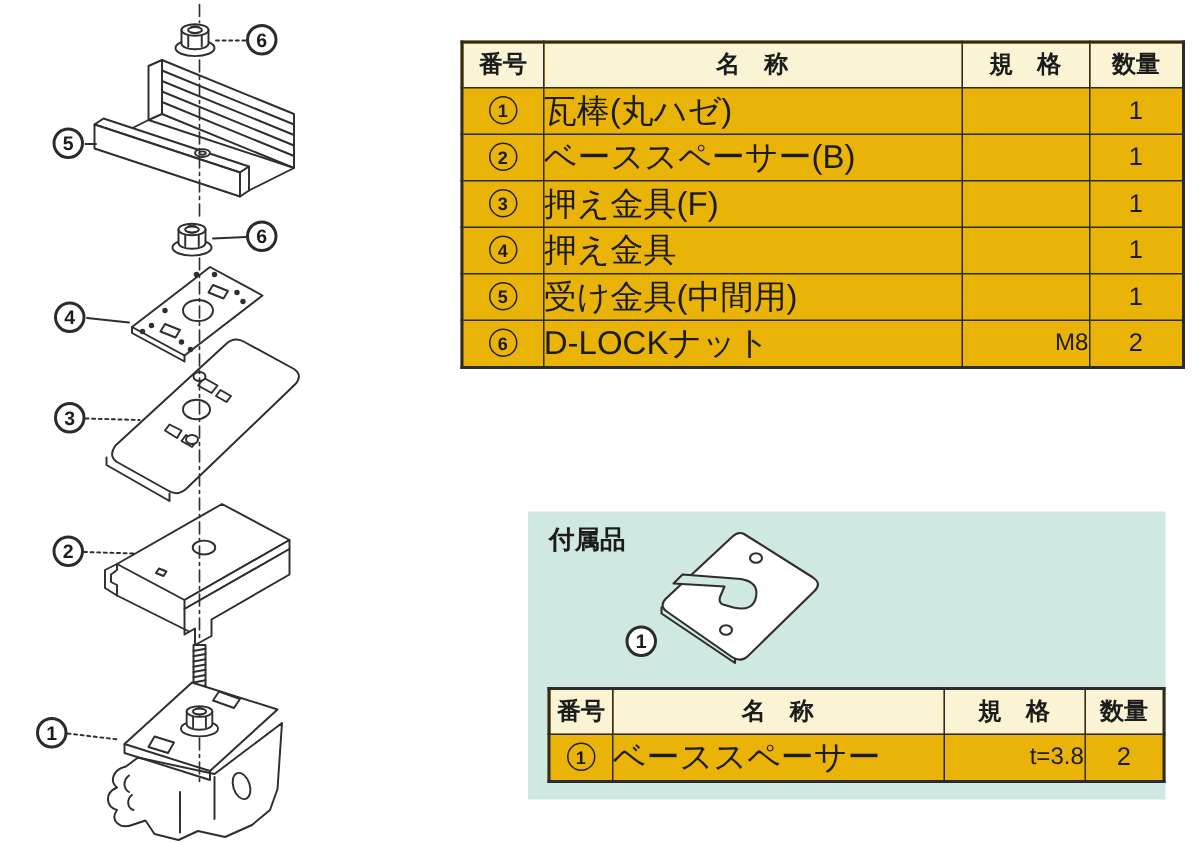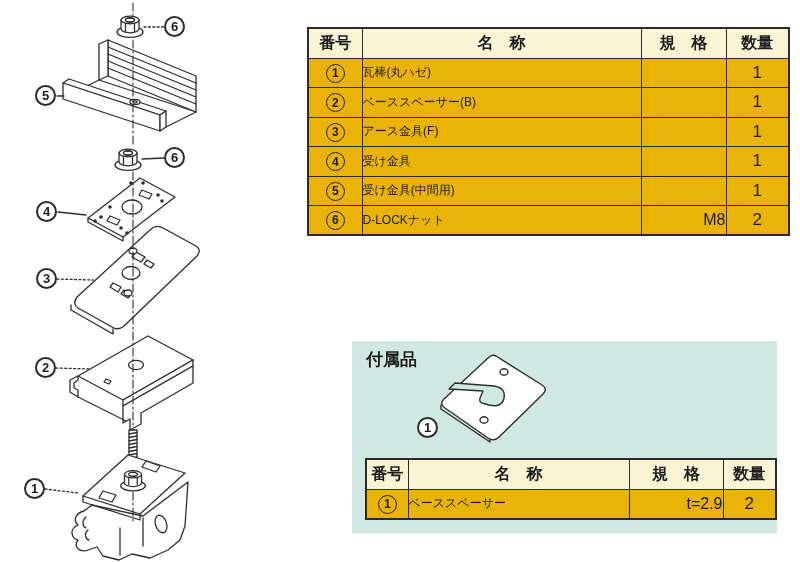--- a/index.html
+++ b/index.html
@@ -13,21 +13,21 @@
            display:flex;align-items:center;justify-content:center;
            font-size:13px;font-weight:bold;line-height:1;}
 
   
   table.ptable{border-collapse:collapse;table-layout:fixed;background:#eab308;
                border:2.5px solid #2b2b2b;}
   table.ptable th,table.ptable td{border:1.6px solid #2b2b2b;padding:0;
                vertical-align:middle;overflow:hidden;white-space:nowrap;}
   table.ptable th{background:#faf3d4;font-weight:bold;font-size:16px;}
   td.c{text-align:center;}
-  td.name{text-align:left;padding-left:13px;font-size:12px;}
+  td.name{text-align:left;padding-left:13px;font-size:22px;}
   td.qty{text-align:center;font-size:17px;}
   td.spec{text-align:right;font-size:16px;}
   .circle-num{display:inline-flex;width:19px;height:19px;box-sizing:border-box;
               border:1.7px solid #222;border-radius:50%;align-items:center;
               justify-content:center;font-size:12px;font-weight:bold;line-height:1;}
 
   #main-table{position:absolute;left:307px;top:27px;width:481px;}
   #main-table tr{height:29.5px;}
   #main-table tr.hdr{height:30px;}
 
@@ -167,27 +167,27 @@
     <td class="qty">1</td>
   </tr>
   <tr>
     <td class="c"><span class="circle-num">2</span></td>
     <td class="name">ベーススペーサー(B)</td>
     <td class="spec"></td>
     <td class="qty">1</td>
   </tr>
   <tr>
     <td class="c"><span class="circle-num">3</span></td>
-    <td class="name">アース金具(F)</td>
+    <td class="name">押え金具(F)</td>
     <td class="spec"></td>
     <td class="qty">1</td>
   </tr>
   <tr>
     <td class="c"><span class="circle-num">4</span></td>
-    <td class="name">受け金具</td>
+    <td class="name">押え金具</td>
     <td class="spec"></td>
     <td class="qty">1</td>
   </tr>
   <tr>
     <td class="c"><span class="circle-num">5</span></td>
     <td class="name">受け金具(中間用)</td>
     <td class="spec"></td>
     <td class="qty">1</td>
   </tr>
   <tr>
@@ -222,18 +222,18 @@
     <tbody>
         <tr>
       <th>番号</th>
       <th>名　称</th>
       <th>規　格</th>
       <th>数量</th>
     </tr>
     <tr>
       <td class="c"><span class="circle-num">1</span></td>
       <td class="name">ベーススペーサー</td>
-      <td class="spec">t=2.9</td>
+      <td class="spec">t=3.8</td>
       <td class="qty">2</td>
     </tr>
   </tbody>
     </table>
 </div>
 
 </body></html>

